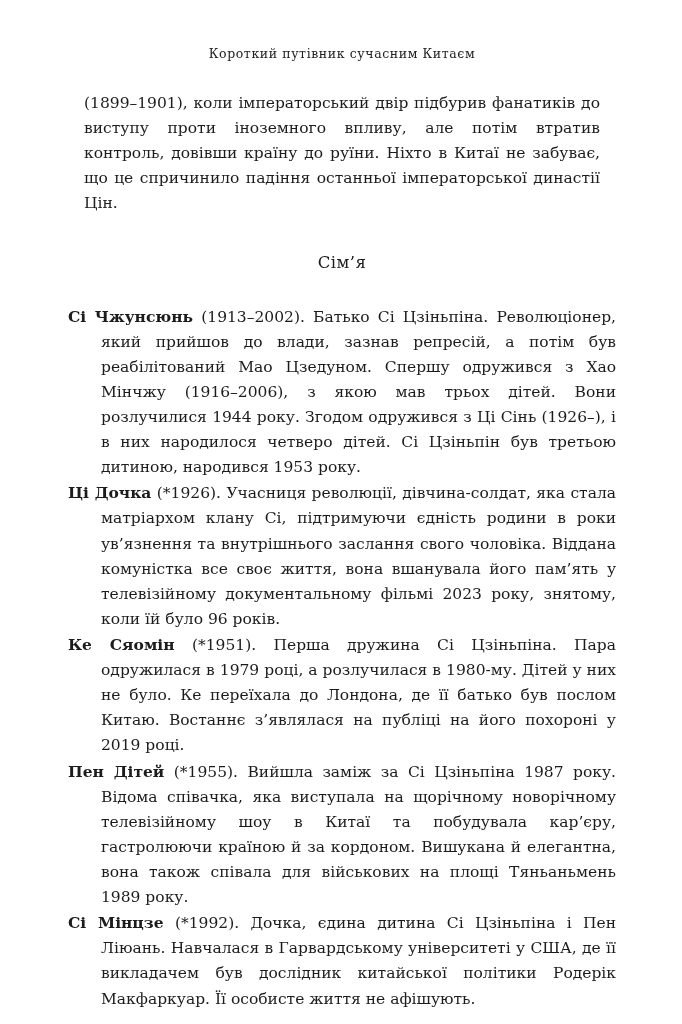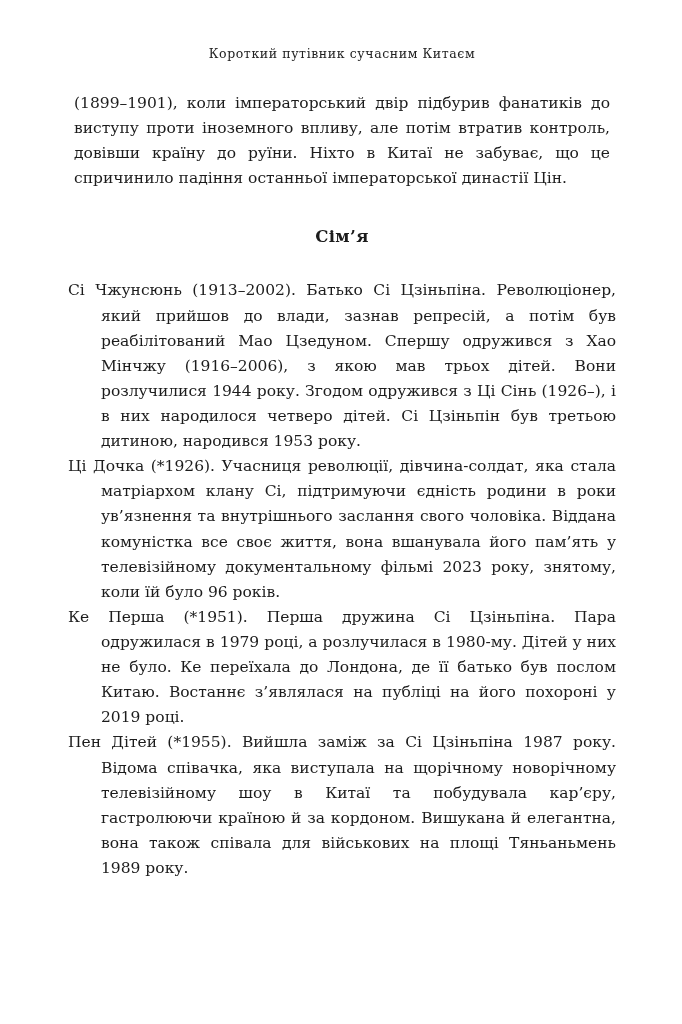--- a/index.html
+++ b/index.html
@@ -23,61 +23,62 @@
     font-size: 12.5px;
     letter-spacing: 0.6px;
     color: #222;
     margin: 0 0 30px 0;
     font-weight: normal;
   }
   .intro {
     font-size: 15.5px;
     line-height: 1.62;
     text-align: justify;
-    margin: 6px;
+    margin: 16px;
   }
   .section-heading {
     text-align: center;
-    font-weight: bold;
+    font-weight: normal;
     font-size: 16.5px;
     letter-spacing: 0.4px;
     margin: 36px 0 32px 0;
   }
   .entries {
     margin: 0;
   }
   .entry {
     font-size: 15.5px;
     line-height: 1.62;
     text-align: justify;
     margin: 0;
     padding-left: 33px;
     text-indent: -33px;
   }
   .entry b {
-    font-weight: normal;
+    font-weight: bold;
   }
 </style>
 </head>
 <body>
 
 <div class="page">
 
   <div class="running-header">Короткий путівник сучасним Китаєм</div>
 
   <p class="intro">(1899–1901), коли імператорський двір підбурив фанатиків до виступу проти іноземного впливу, але потім втратив контроль, довівши країну до руїни. Ніхто в Китаї не забуває, що це спричинило падіння останньої імператорської династії Цін.</p>
 
   <div class="section-heading">Сім’я</div>
 
   <div class="entries">
 
     <p class="entry"><b>Сі Чжунсюнь</b> <span>(1913–2002). Батько Сі Цзіньпіна. Революціонер, який прийшов до влади, зазнав репресій, а потім був реабілітований Мао Цзедуном. Спершу одружився з Хао Мінчжу (1916–2006), з якою мав трьох дітей. Вони розлучилися 1944 року. Згодом одружився з Ці Сінь (1926–), і в них народилося четверо дітей. Сі Цзіньпін був третьою дитиною, народився 1953 року.</span></p>
 
     <p class="entry"><b>Ці Дочка</b> <span>(*1926). Учасниця революції, дівчина-солдат, яка стала матріархом клану Сі, підтримуючи єдність родини в роки ув’язнення та внутрішнього заслання свого чоловіка. Віддана комуністка все своє життя, вона вшанувала його пам’ять у телевізійному документальному фільмі 2023 року, знятому, коли їй було 96 років.</span></p>
 
-    <p class="entry"><b>Ке Перша</b> <span>(*1951). Перша дружина Сі Цзіньпіна. Пара одружилася в 1979 році, а розлучилася в 1980-му. Дітей у них не було. Ке переїхала до Лондона, де її батько був послом Китаю. Востаннє з’являлася на публіці на його похороні у 2019 році.</span></p>
+    <p class="entry"><b>Ке Сяомін</b> <span>(*1951). Перша дружина Сі Цзіньпіна. Пара одружилася в 1979 році, а розлучилася в 1980-му. Дітей у них не було. Ке переїхала до Лондона, де її батько був послом Китаю. Востаннє з’являлася на публіці на його похороні у 2019 році.</span></p>
 
     <p class="entry"><b>Пен Дітей</b> <span>(*1955). Вийшла заміж за Сі Цзіньпіна 1987 року. Відома співачка, яка виступала на щорічному новорічному телевізійному шоу в Китаї та побудувала кар’єру, гастролюючи країною й за кордоном. Вишукана й елегантна, вона також співала для військових на площі Тяньаньмень 1989 року.</span></p>
 
+    <p class="entry"><b>Сі Мінцзе</b> <span>(*1992). Дочка, єдина дитина Сі Цзіньпіна і Пен Ліюань. Навчалася в Гарвардському університеті у США, де її викладачем був дослідник китайської політики Родерік Макфаркуар. Її особисте життя не афішують.</span></p>
 
   </div>
 
 </div>
 
 </body></html>

